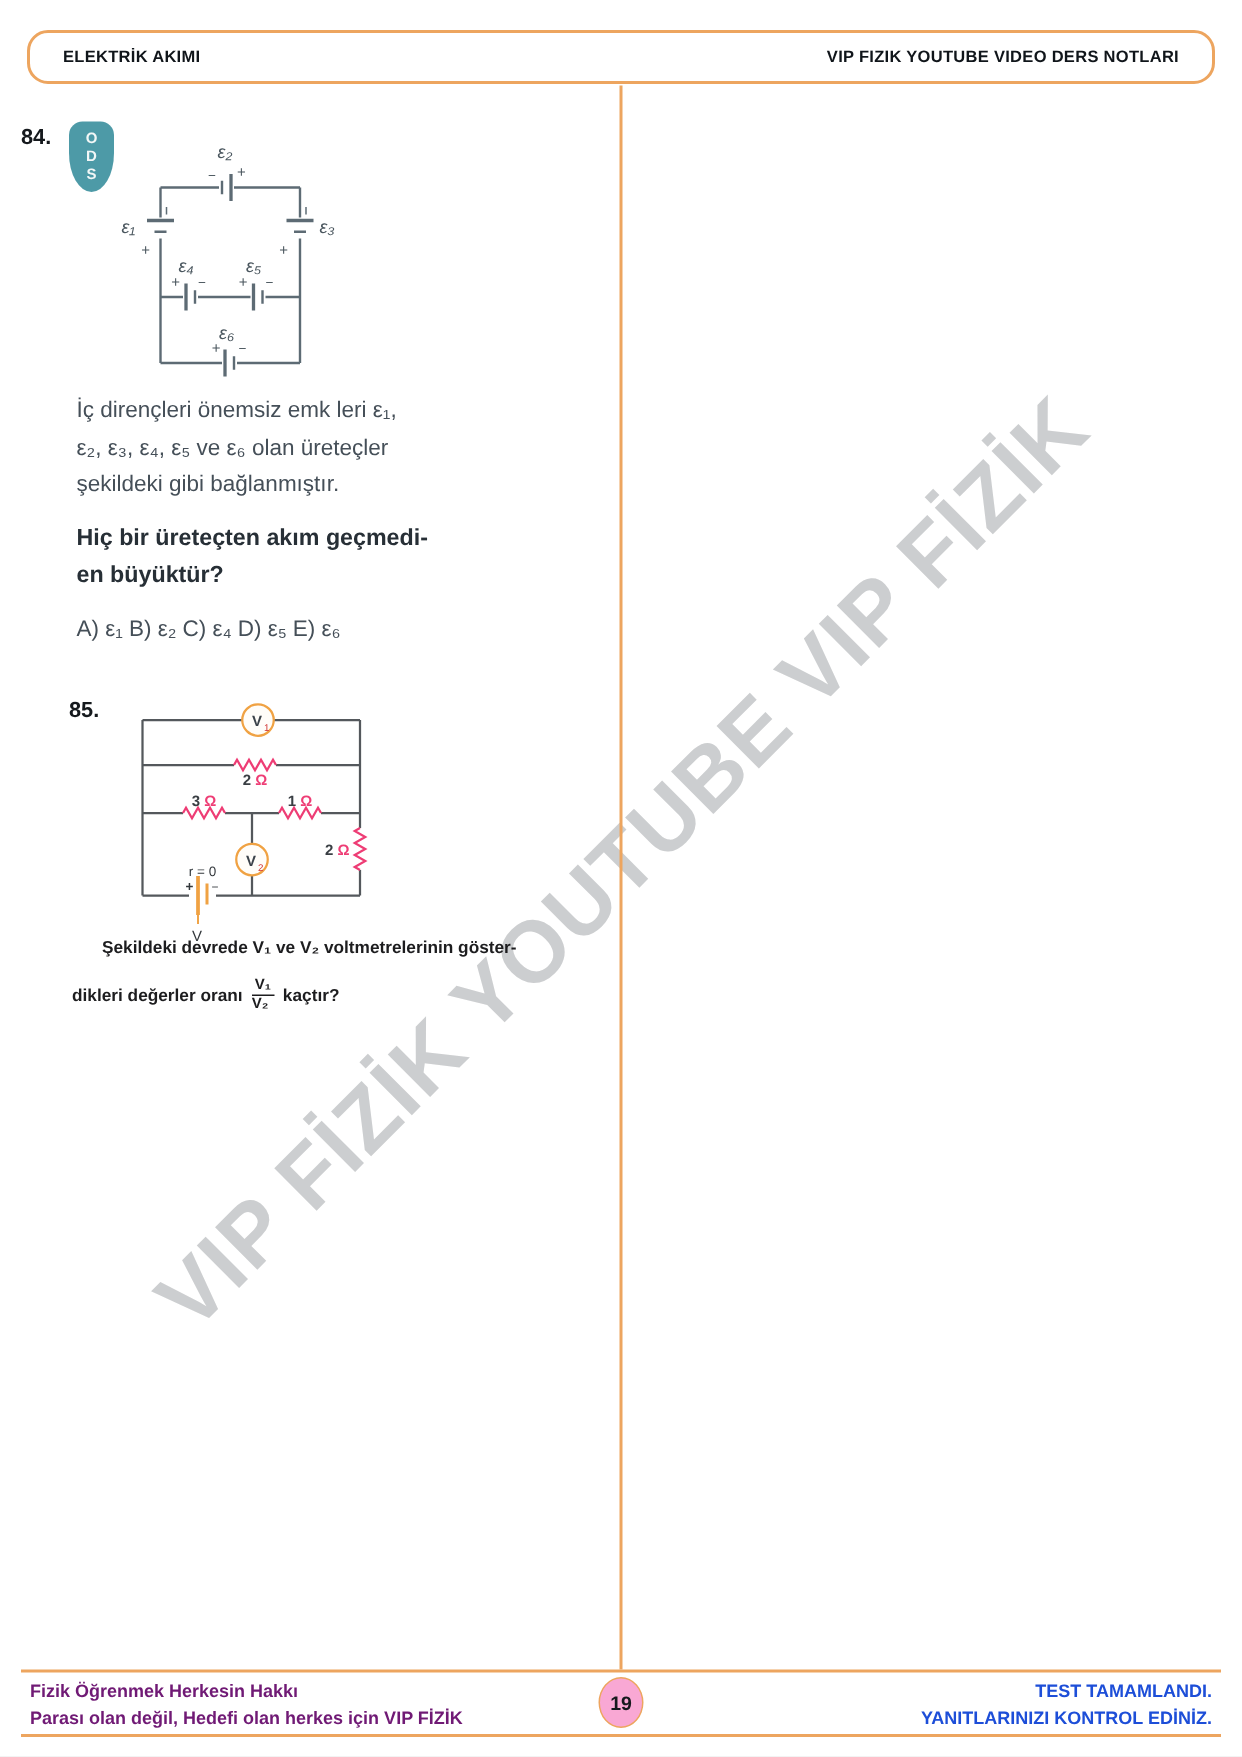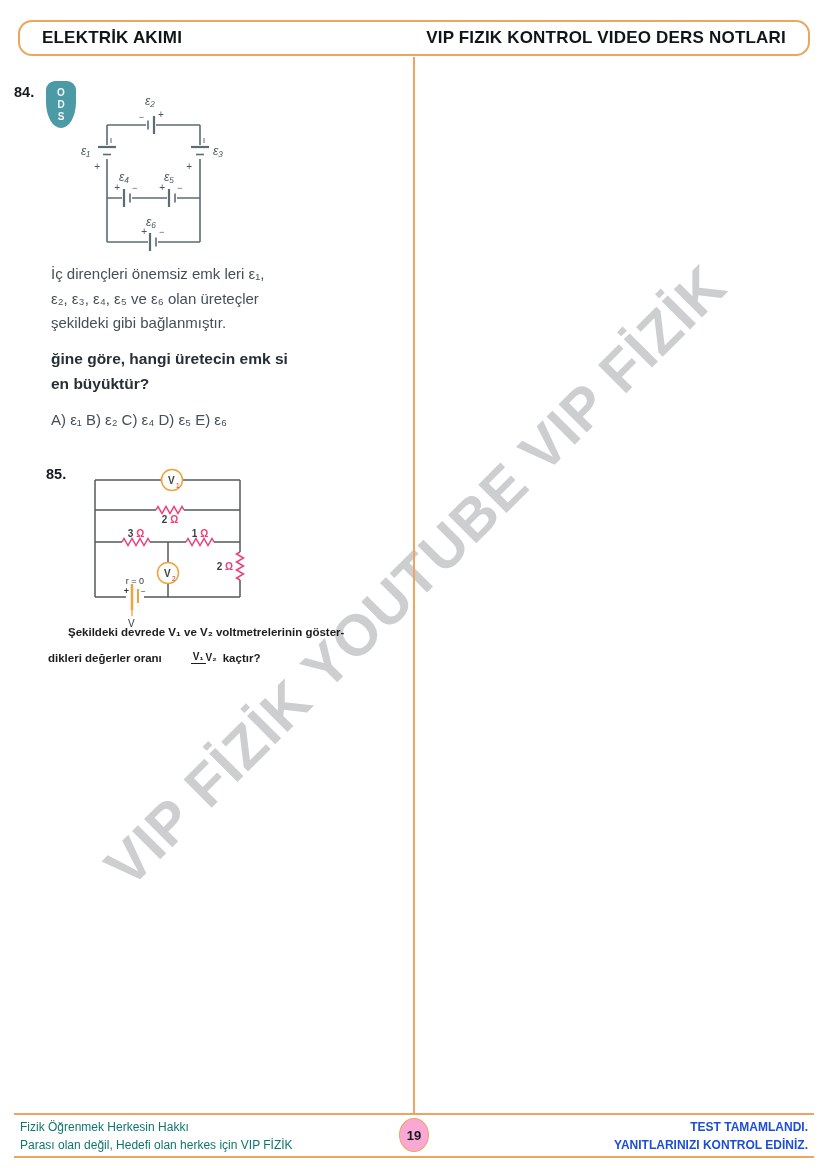--- a/index.html
+++ b/index.html
@@ -15,21 +15,21 @@
     font-size:58px;font-weight:bold;letter-spacing:1px;white-space:nowrap;
     color:#c4c6c8;opacity:.85;text-align:center;z-index:0;user-select:none;
   }
   
   .header{
     position:absolute;left:18px;top:20px;width:792px;height:36px;
     border:2px solid #eda55f;border-radius:14px;box-sizing:border-box;
     display:flex;align-items:center;justify-content:space-between;
     padding:0 22px;z-index:2;background:#fff;
   }
-  .header span{font-size:17px;font-weight:bold;color:#10151a;letter-spacing:.2px;}
+  .header span{font-size:11px;font-weight:bold;color:#10151a;letter-spacing:.2px;}
   
   .divider-v{position:absolute;left:413px;top:57px;width:2px;height:1056px;background:#eda55f;z-index:1;}
   
   .qnum{position:absolute;left:14px;font-size:14.5px;font-weight:bold;color:#15191d;z-index:2;}
   #q84num{top:84px;} #q85num{top:466px;padding-left:32px;}
   
   .ods-badge{
     position:absolute;left:46px;top:81px;width:30px;height:47px;
     background:#4d9aa7;border-radius:9px 9px 15px 15px / 9px 9px 26px 26px;
     display:flex;flex-direction:column;align-items:center;justify-content:center;
@@ -44,46 +44,46 @@
   .q84text{position:absolute;left:51px;top:262px;width:340px;z-index:2;}
   .q84text .para div{font-size:15px;line-height:24.5px;color:#454f58;}
   .q84text .prompt{margin-top:10px;}
   .q84text .prompt div{font-size:15.5px;line-height:25.5px;font-weight:bold;color:#272f36;}
   .options{display:flex;gap:4px;margin-top:14px;}
   .options span{font-size:15px;color:#454f58;}
   
   .q85text{position:absolute;left:48px;top:626px;width:340px;z-index:2;color:#1d1d1f;}
   .q85text .l1{font-size:11.5px;font-weight:bold;margin-left:20px;}
   .q85text .l2{display:flex;align-items:center;gap:6px;margin-top:13px;font-size:11.5px;font-weight:bold;}
-  .frac{display:inline-flex;align-items:flex-end;font-size:10px;font-weight:bold;line-height:12px;margin-left:23px;}
+  .frac{display:inline-flex;flex-direction:column;align-items:flex-start;font-size:10px;font-weight:bold;line-height:12px;}
   .frac .num{border-bottom:1.2px solid #1d1d1f;padding:0 2px;}
   
   .rule{position:absolute;left:14px;width:800px;height:2px;background:#eda55f;z-index:2;}
   #ruleTop{top:1113px;} #ruleBottom{top:1156px;}
   .footer-left{position:absolute;left:20px;top:1118px;z-index:2;}
-  .footer-left div{font-size:12px;font-weight:normal;color:#0f766e;line-height:18px;}
+  .footer-left div{font-size:12px;font-weight:bold;color:#701a75;line-height:18px;}
   .footer-right{position:absolute;right:20px;top:1118px;text-align:right;z-index:2;}
   .footer-right div{font-size:12px;font-weight:bold;color:#1d4ed8;line-height:18px;}
   .page-badge{
     position:absolute;left:399px;top:1118px;width:30px;height:34px;
     border:1.5px solid #eda55f;border-radius:50%;box-sizing:border-box;
     display:flex;align-items:center;justify-content:center;z-index:3;background:#f9a8d4;
   }
   .page-badge span{font-size:13px;font-weight:bold;color:#15191d;}
 </style>
 </head>
 <body>
 
 <div class="page">
 
   <div class="watermark">VIP FİZİK YOUTUBE VIP FİZİK</div>
 
   <div class="header">
     <span>ELEKTRİK AKIMI</span>
-    <span>VIP FIZIK KONTROL VIDEO DERS NOTLARI</span>
+    <span>VIP FIZIK YOUTUBE VIDEO DERS NOTLARI</span>
   </div>
 
   <div class="divider-v"></div>
 
   <div class="qnum" id="q84num">84.</div>
 
   <div class="ods-badge">
     <span>O</span>
     <span>D</span>
     <span>S</span>
@@ -135,21 +135,21 @@
     </g>
   </svg>
 
   <div class="q84text">
     <div class="para">
       <div>İç dirençleri önemsiz emk leri ε₁,</div>
       <div>ε₂, ε₃, ε₄, ε₅ ve ε₆ olan üreteçler</div>
       <div>şekildeki gibi bağlanmıştır.</div>
     </div>
     <div class="prompt">
-      <div>ğine göre, hangi üretecin emk si</div>
+      <div>Hiç bir üreteçten akım geçmedi-</div>
       <div>en büyüktür?</div>
     </div>
     <div class="options">
       <span>A) ε₁</span>
       <span>B) ε₂</span>
       <span>C) ε₄</span>
       <span>D) ε₅</span>
       <span>E) ε₆</span>
     </div>
   </div>

